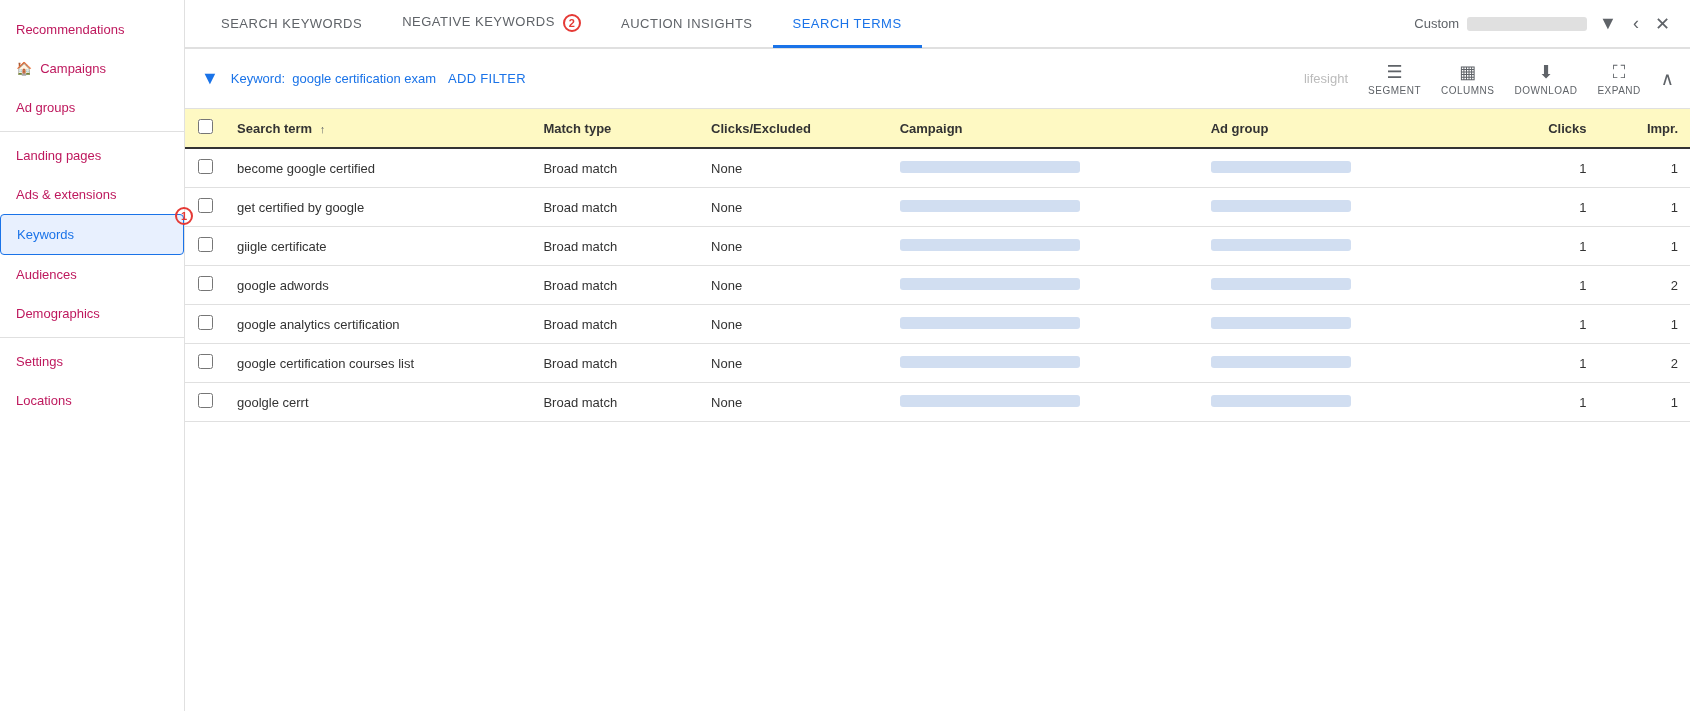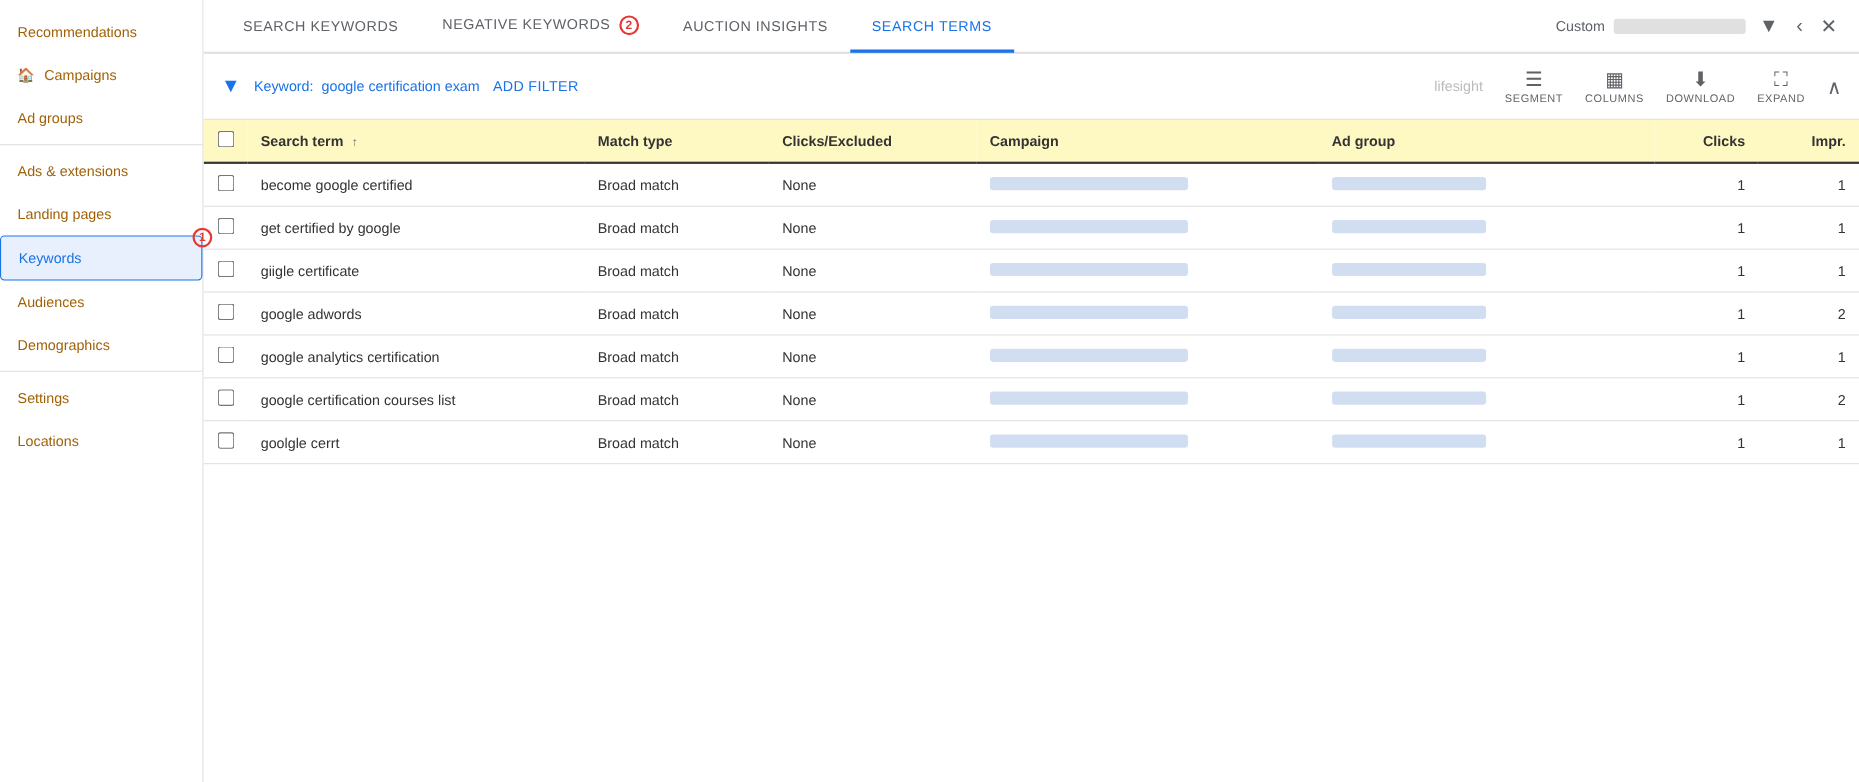--- a/index.html
+++ b/index.html
@@ -12,21 +12,21 @@
       background: #fff;
       border-right: 1px solid #e0e0e0;
       display: flex;
       flex-direction: column;
       padding-top: 10px;
     }
     .sidebar-item {
       padding: 12px 16px;
       cursor: pointer;
       font-size: 13px;
-      color: #a16207;
+      color: #be185d;
       display: flex;
       align-items: center;
       gap: 8px;
     }
     .sidebar-item.active {
       color: #1a73e8;
       background: #e8f0fe;
       border: 1.5px solid #1a73e8;
       border-radius: 4px;
       position: relative;
@@ -221,24 +221,24 @@
   </div>
   <div class="sidebar-item">
     <span>🏠</span>
     <span>Campaigns</span>
   </div>
   <div class="sidebar-item">
     <span>Ad groups</span>
   </div>
   <div class="sidebar-divider"></div>
   <div class="sidebar-item">
+    <span>Landing pages</span>
+  </div>
+  <div class="sidebar-item">
     <span>Ads &amp; extensions</span>
-  </div>
-  <div class="sidebar-item">
-    <span>Landing pages</span>
   </div>
   <div class="sidebar-item active" style="position:relative;">
     <span>Keywords</span>
     <span class="badge-circle">1</span>
   </div>
   <div class="sidebar-item">
     <span>Audiences</span>
   </div>
   <div class="sidebar-item">
     <span>Demographics</span>

